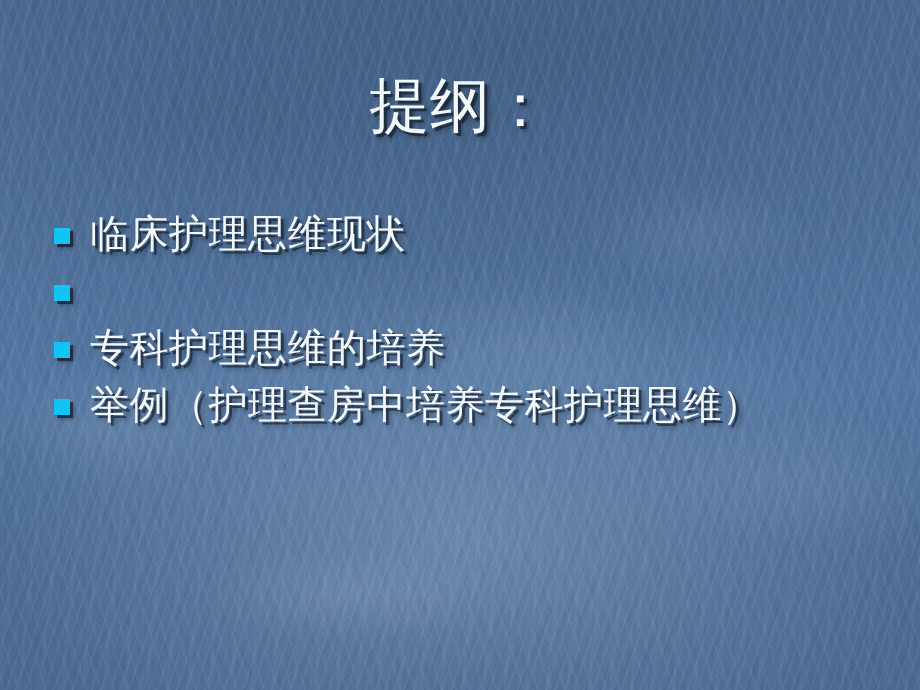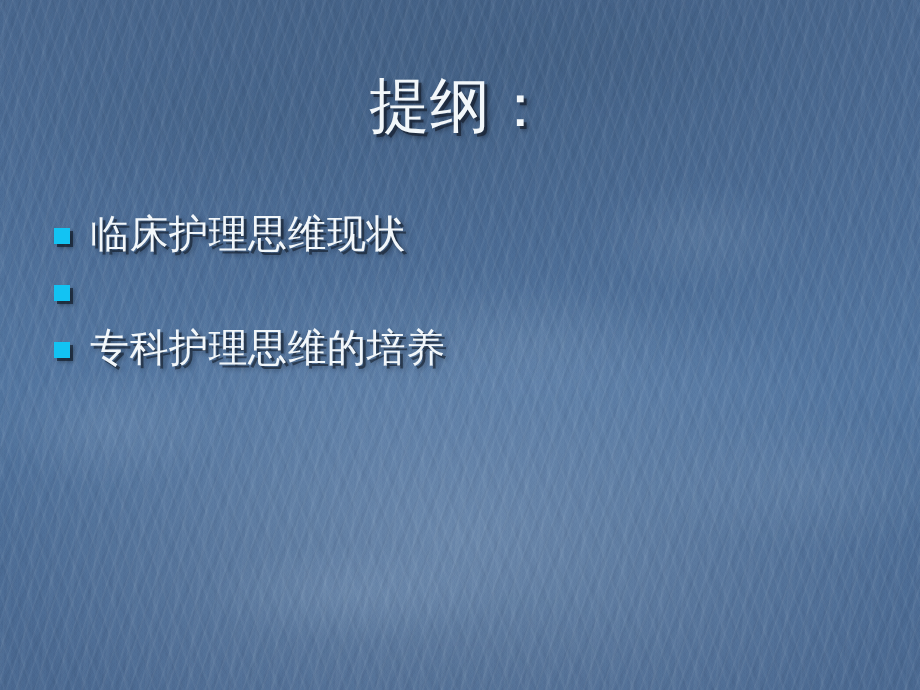--- a/index.html
+++ b/index.html
@@ -183,17 +183,21 @@
 
       <li class="bullet-item">
         <span class="bullet-marker"></span>
       </li>
 
       <li class="bullet-item">
         <span class="bullet-marker"></span>
         <span class="bullet-text">专科护理思维的培养</span>
       </li>
 
+      <li class="bullet-item">
+        <span class="bullet-marker"></span>
+        <span class="bullet-text">举例（护理查房中培养专科护理思维）</span>
+      </li>
 
     </ul>
 
   </div>
 </div>
 
 </body></html>

